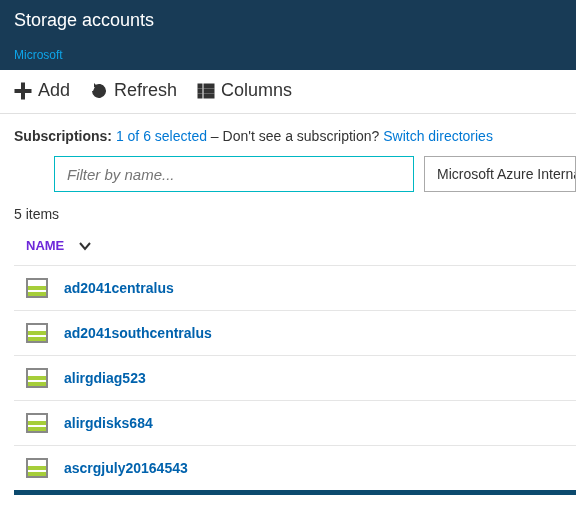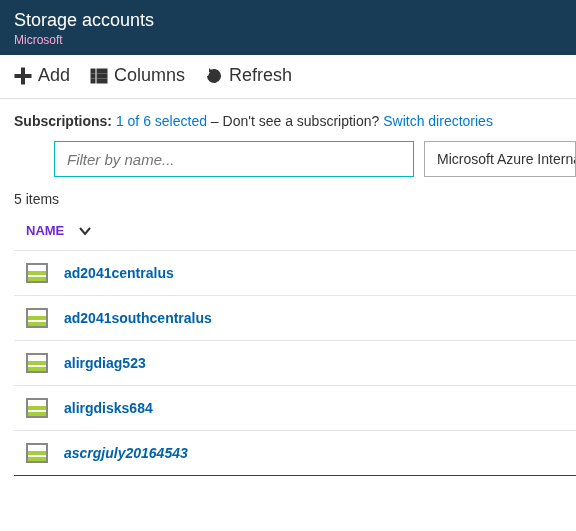--- a/index.html
+++ b/index.html
@@ -1,70 +1,70 @@
 <!DOCTYPE html>
 <html><head>
   <meta charset="utf-8">
   <style>
     * { box-sizing: border-box; margin: 0; padding: 0; }
     body { font-family: 'Segoe UI', Arial, sans-serif; width: 576px; height: 531px; overflow: hidden; background: #fff; }
     .header { background: #183b56; color: #fff; padding: 10px 14px 8px 14px; }
     .header h1 { font-weight: 300; font-size: 18px; }
-    .header .sub { font-size: 12px; color: #f9a8d4; margin-top: 2px; }
+    .header .sub { font-size: 12px; color: #0ea5e9; margin-top: 17px; }
     .toolbar { display: flex; align-items: center; gap: 20px; padding: 10px 14px 12px 14px; border-bottom: 1px solid #e0e0e0; }
     .tb-item { display: flex; align-items: center; gap: 6px; cursor: pointer; font-size: 18px; color: #333; }
     .tb-item svg { width: 18px; height: 18px; fill: #333; stroke: #333; }
     .content { padding: 14px 0 0 14px; }
     .subs-line { font-size: 14px; color: #333; margin-bottom: 12px; }
     .subs-line b { font-weight: 700; }
     .link { color: #0078d4; cursor: pointer; }
     .filter-row { display: flex; gap: 10px; margin-bottom: 14px; padding-left: 40px; }
     .filter-input { width: 360px; height: 36px; border: 1px solid #00b7c3; padding: 0 12px; font-size: 15px; font-style: italic; color: #777; }
     .dd { flex: 1; height: 36px; border: 1px solid #aaa; display: flex; align-items: center; padding: 0 12px; font-size: 14px; color: #333; background: #fff; cursor: pointer; overflow: hidden; white-space: nowrap; }
     .count { font-size: 14px; color: #333; margin-bottom: 16px; }
     .col-head { display: flex; align-items: center; gap: 14px; font-size: 13px; font-weight: 600; color: #6d28d9; text-transform: uppercase; padding: 0 4px 12px 12px; cursor: pointer; }
     .col-head svg { width: 14px; height: 14px; stroke: #333; fill: none; stroke-width: 2; }
     .row { display: flex; align-items: center; gap: 16px; padding: 12px 4px 12px 12px; border-top: 1px solid #e5e5e5; }
-    .row:last-child { border-bottom: 1px solid #0c4a6e; font-style: italic; }
+    .row:last-child { border-bottom: 5px solid #0c4a6e; }
     .sa-icon { width: 22px; height: 20px; flex: none; }
     .row-name { color: #0062ad; font-size: 14px; font-weight: 600; cursor: pointer; }
   </style>
 </head>
 <body>
 
 <div class="header">
   <h1>Storage accounts</h1>
   <div class="sub">Microsoft</div>
 </div>
 
 <div class="toolbar">
   <div class="tb-item">
     <svg viewBox="0 0 18 18">
         <rect x="7.5" y="1" width="3" height="16"></rect>
         <rect x="1" y="7.5" width="16" height="3"></rect>
       </svg>
     <span>Add</span>
   </div>
   <div class="tb-item">
+    <svg viewBox="0 0 18 18" fill="none" stroke="#333" stroke-width="2">
+      <path d="M3 9a6 6 0 1 0 2-4.5"></path>
+        <polyline points="4,1 4,5 8,5" fill="#333" stroke="none"></polyline>
+    </svg>
+    <span>Refresh</span>
+  </div>
+  <div class="tb-item">
     <svg viewBox="0 0 18 18">
       <rect x="1" y="2" width="4" height="4"></rect>
         <rect x="7" y="2" width="10" height="4"></rect>
       <rect x="1" y="7" width="4" height="4"></rect>
         <rect x="7" y="7" width="10" height="4"></rect>
       <rect x="1" y="12" width="4" height="4"></rect>
         <rect x="7" y="12" width="10" height="4"></rect>
     </svg>
     <span>Columns</span>
-  </div>
-  <div class="tb-item">
-    <svg viewBox="0 0 18 18" fill="none" stroke="#333" stroke-width="2">
-      <path d="M3 9a6 6 0 1 0 2-4.5"></path>
-        <polyline points="4,1 4,5 8,5" fill="#333" stroke="none"></polyline>
-    </svg>
-    <span>Refresh</span>
   </div>
 </div>
 
 <div class="content">
   <div class="subs-line">
     <b>Subscriptions:</b>
     <span> </span>
     <span class="link">1 of 6 selected</span>
     <span> – </span>
     <span>Don't see a subscription? </span>

